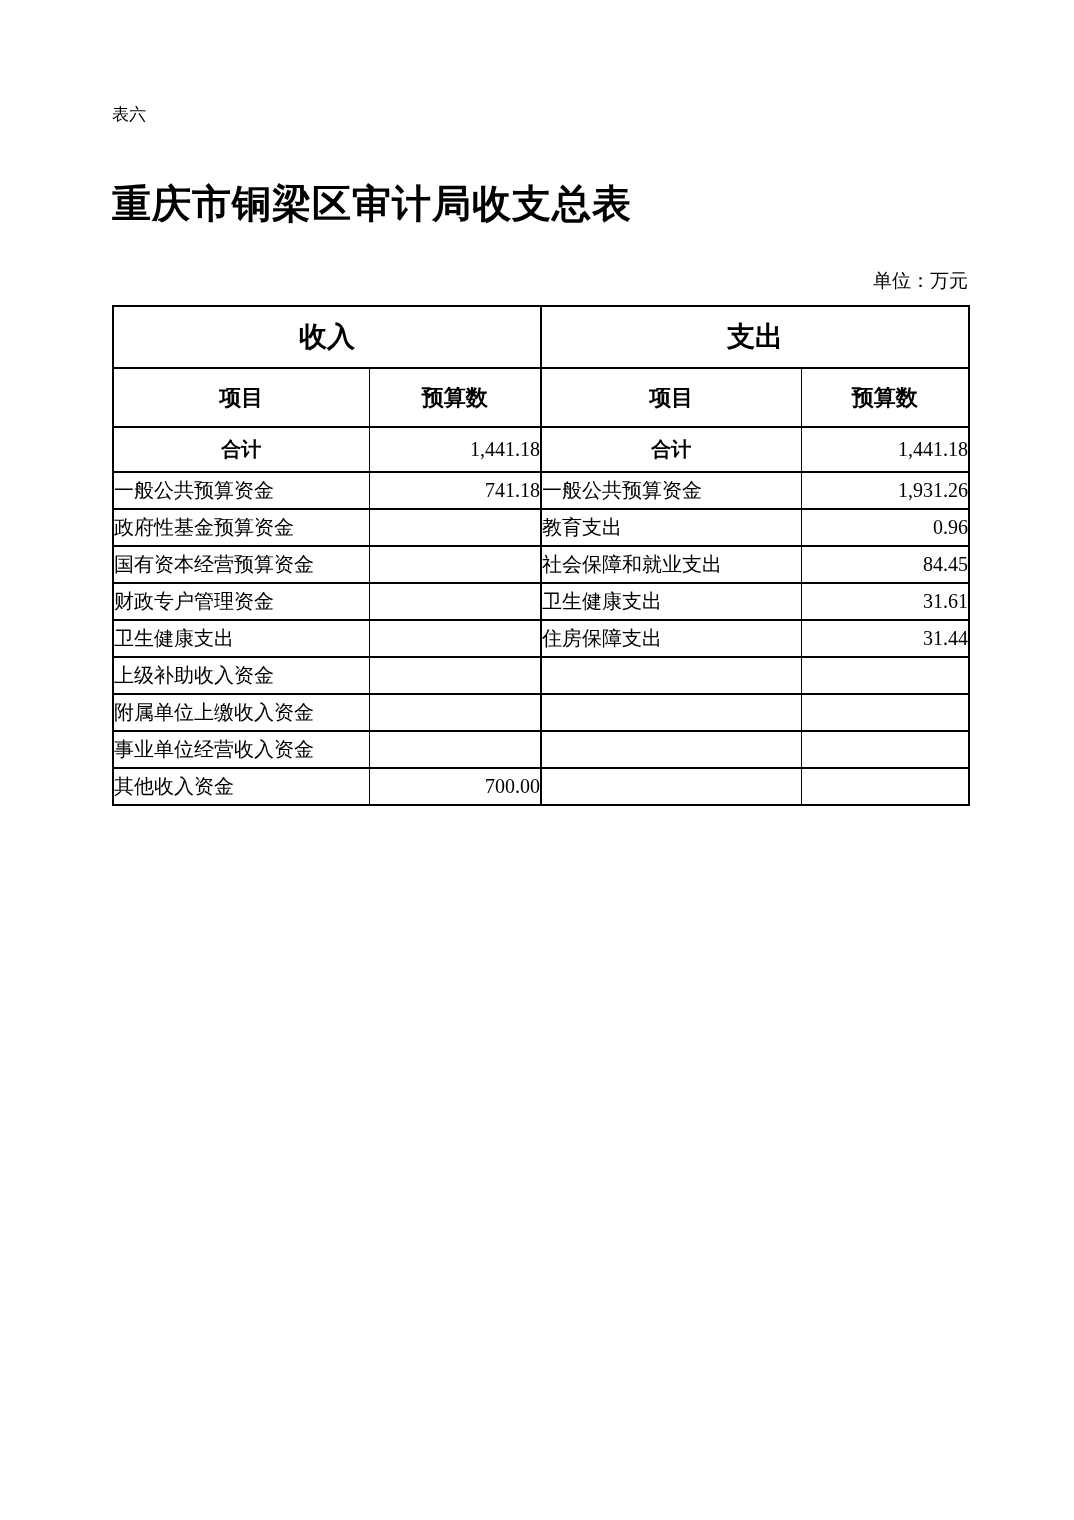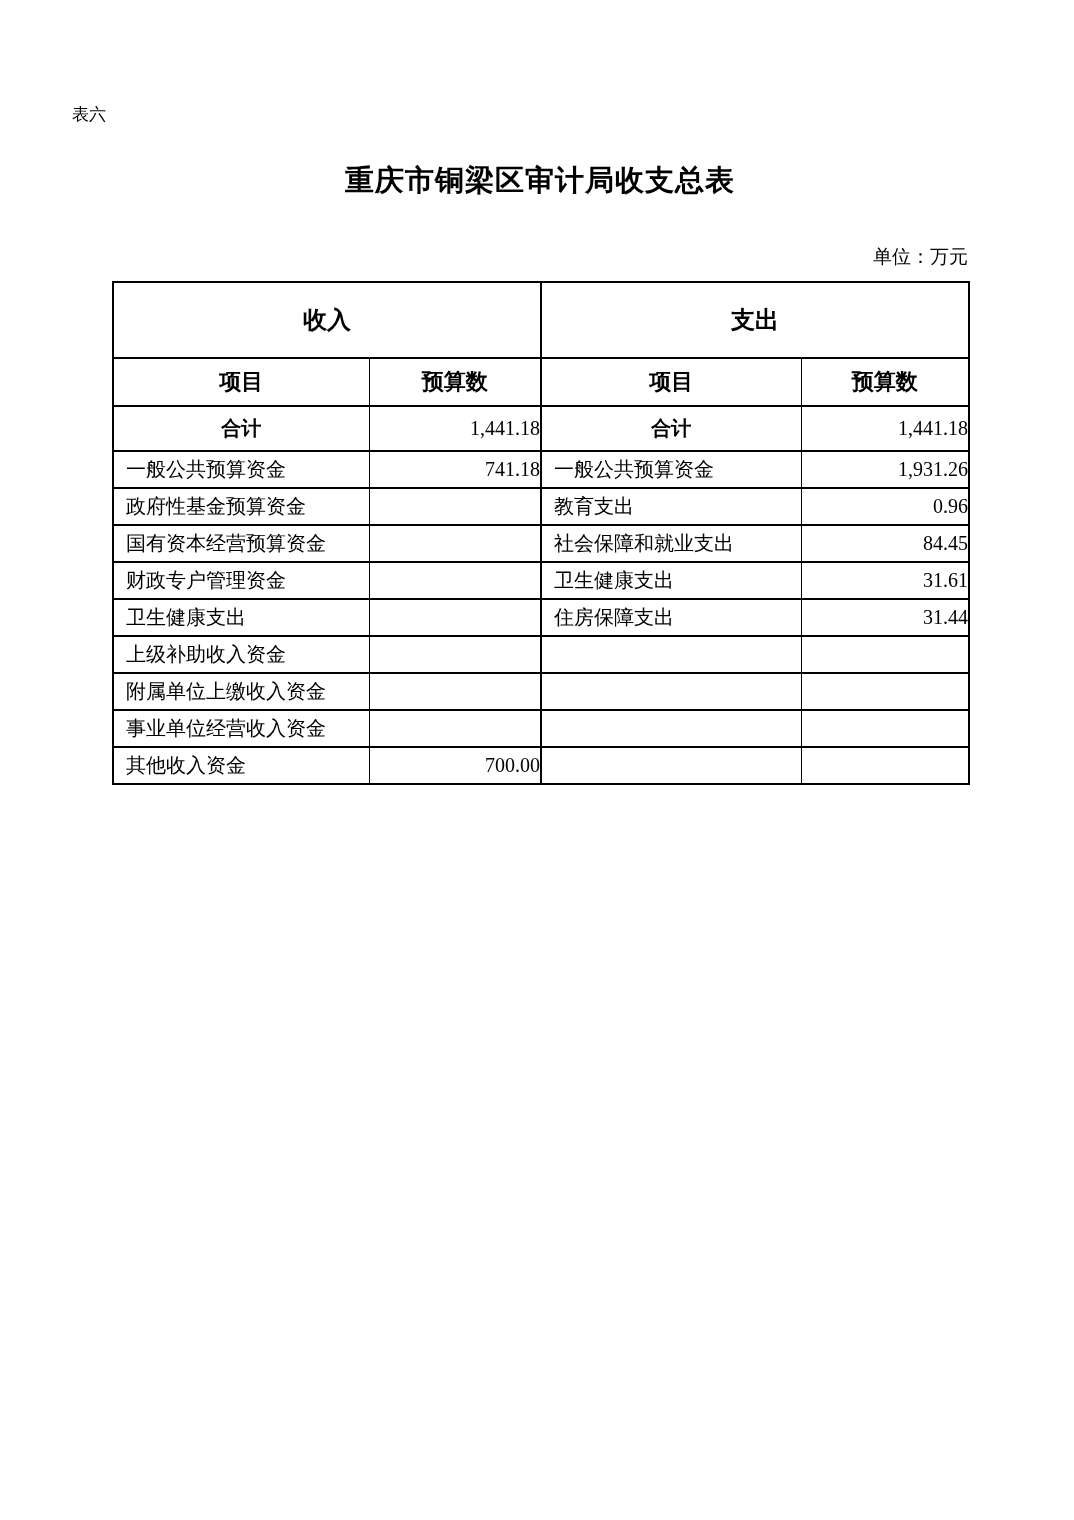--- a/index.html
+++ b/index.html
@@ -8,29 +8,29 @@
     position: relative;
     width: 1074px;
     height: 1520px;
     background: #ffffff;
     color: #000000;
     font-family: "Liberation Serif", serif;
     overflow: hidden;
   }
   .table-label {
     padding-top: 104px;
-    margin-left: 72px;
+    margin-left: 112px;
     font-size: 17px;
     line-height: 22px;
   }
   .doc-title {
     width: 856px;
-    margin: 35px 0 0 112px;
-    text-align: center;
-    font-size: 29px;
+    margin: 59px 0 0 112px;
+    text-align: left;
+    font-size: 39px;
     font-weight: bold;
     line-height: 38px;
     letter-spacing: 1px;
   }
   .unit-note {
     width: 856px;
     margin: 47px 0 13px 112px;
     text-align: right;
     font-size: 19px;
     line-height: 22px;
@@ -45,39 +45,38 @@
   .budget-table th, .budget-table td {
     border: 1px solid #000000;
     border-top-width: 2px;
     border-bottom-width: 2px;
     padding: 0;
     overflow: hidden;
     white-space: nowrap;
   }
   .budget-table .c3 { border-left-width: 2px; }
   .section-header {
-    height: 76px;
+    height: 62px;
     font-family: "Liberation Sans", sans-serif;
     font-weight: bold;
-    font-size: 24px;
+    font-size: 28px;
     text-align: center;
     vertical-align: middle;
   }
   .col-header {
-    height: 48px;
+    height: 59px;
     font-family: "Liberation Sans", sans-serif;
     font-weight: bold;
     font-size: 22px;
     vertical-align: middle;
   }
   .budget-table tbody td {
     height: 37px;
     font-size: 20px;
     vertical-align: middle;
-    padding-left: 12px;
   }
   .budget-table tbody tr.total-row td { height: 45px; }
   .item-cell { text-align: left; padding-left: 6px; }
   .value-cell { text-align: right; padding-right: 5px; }
   .total-row .item-cell {
     text-align: center;
     font-weight: bold;
     padding-left: 0;
   }
 </style>

